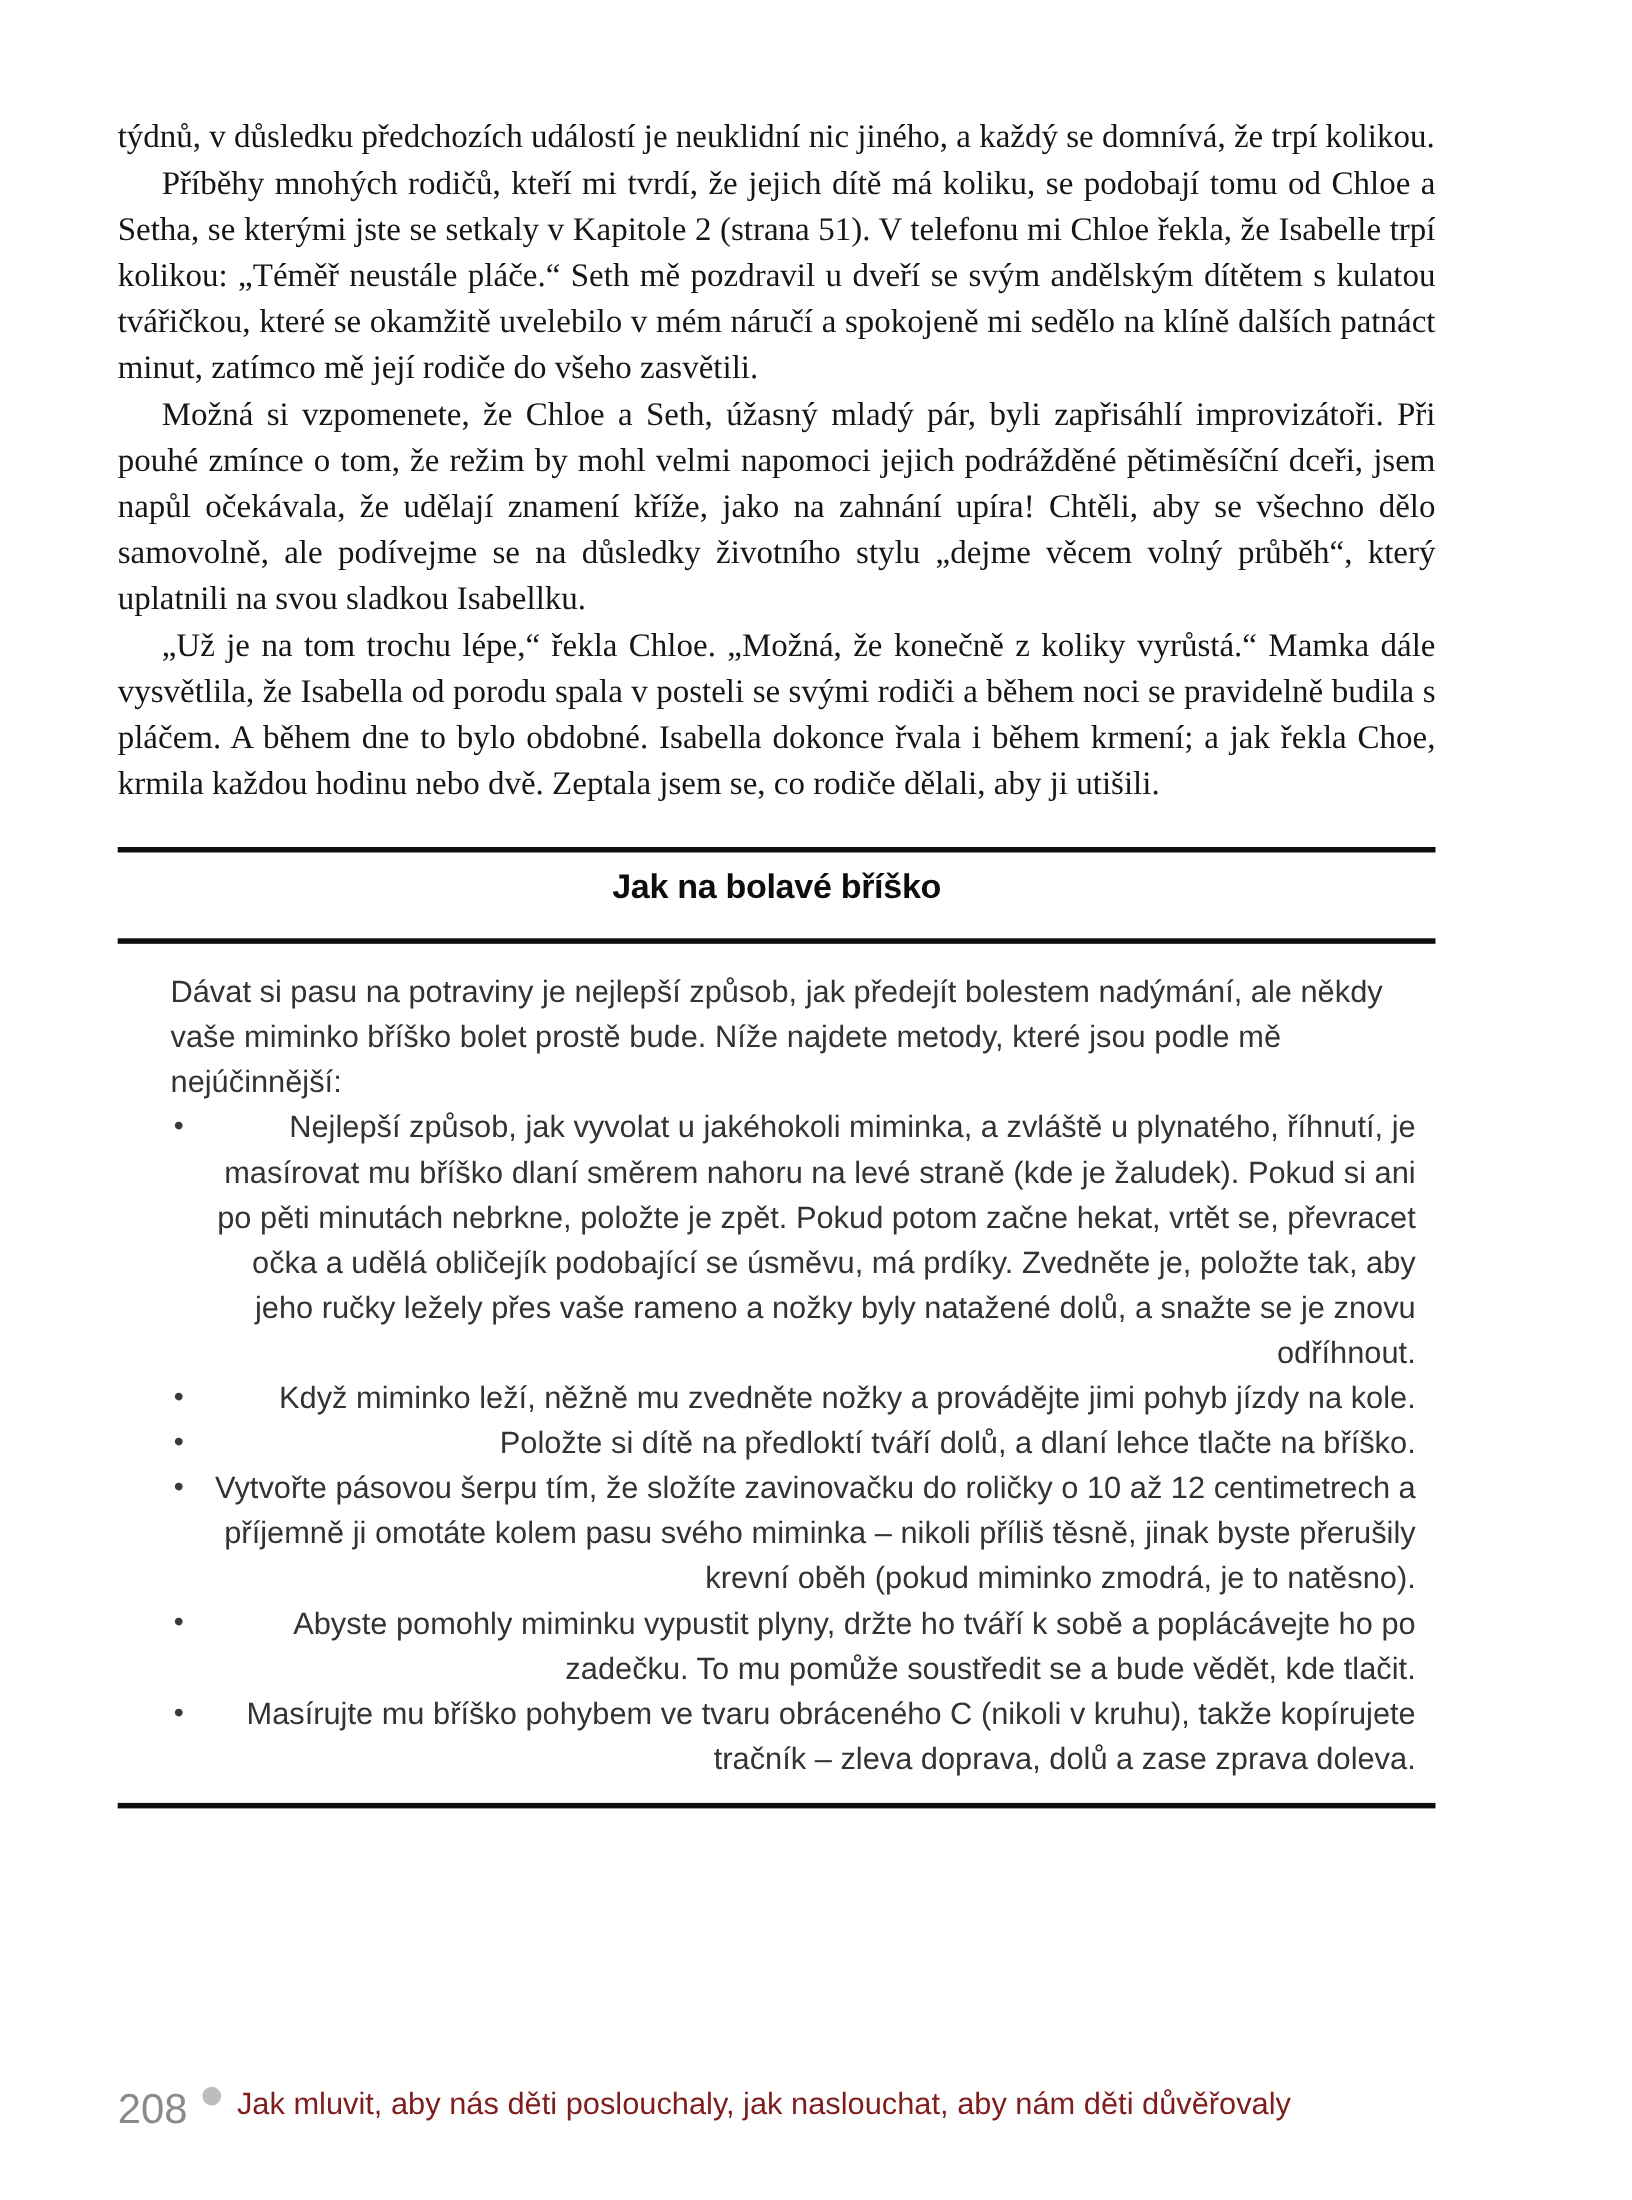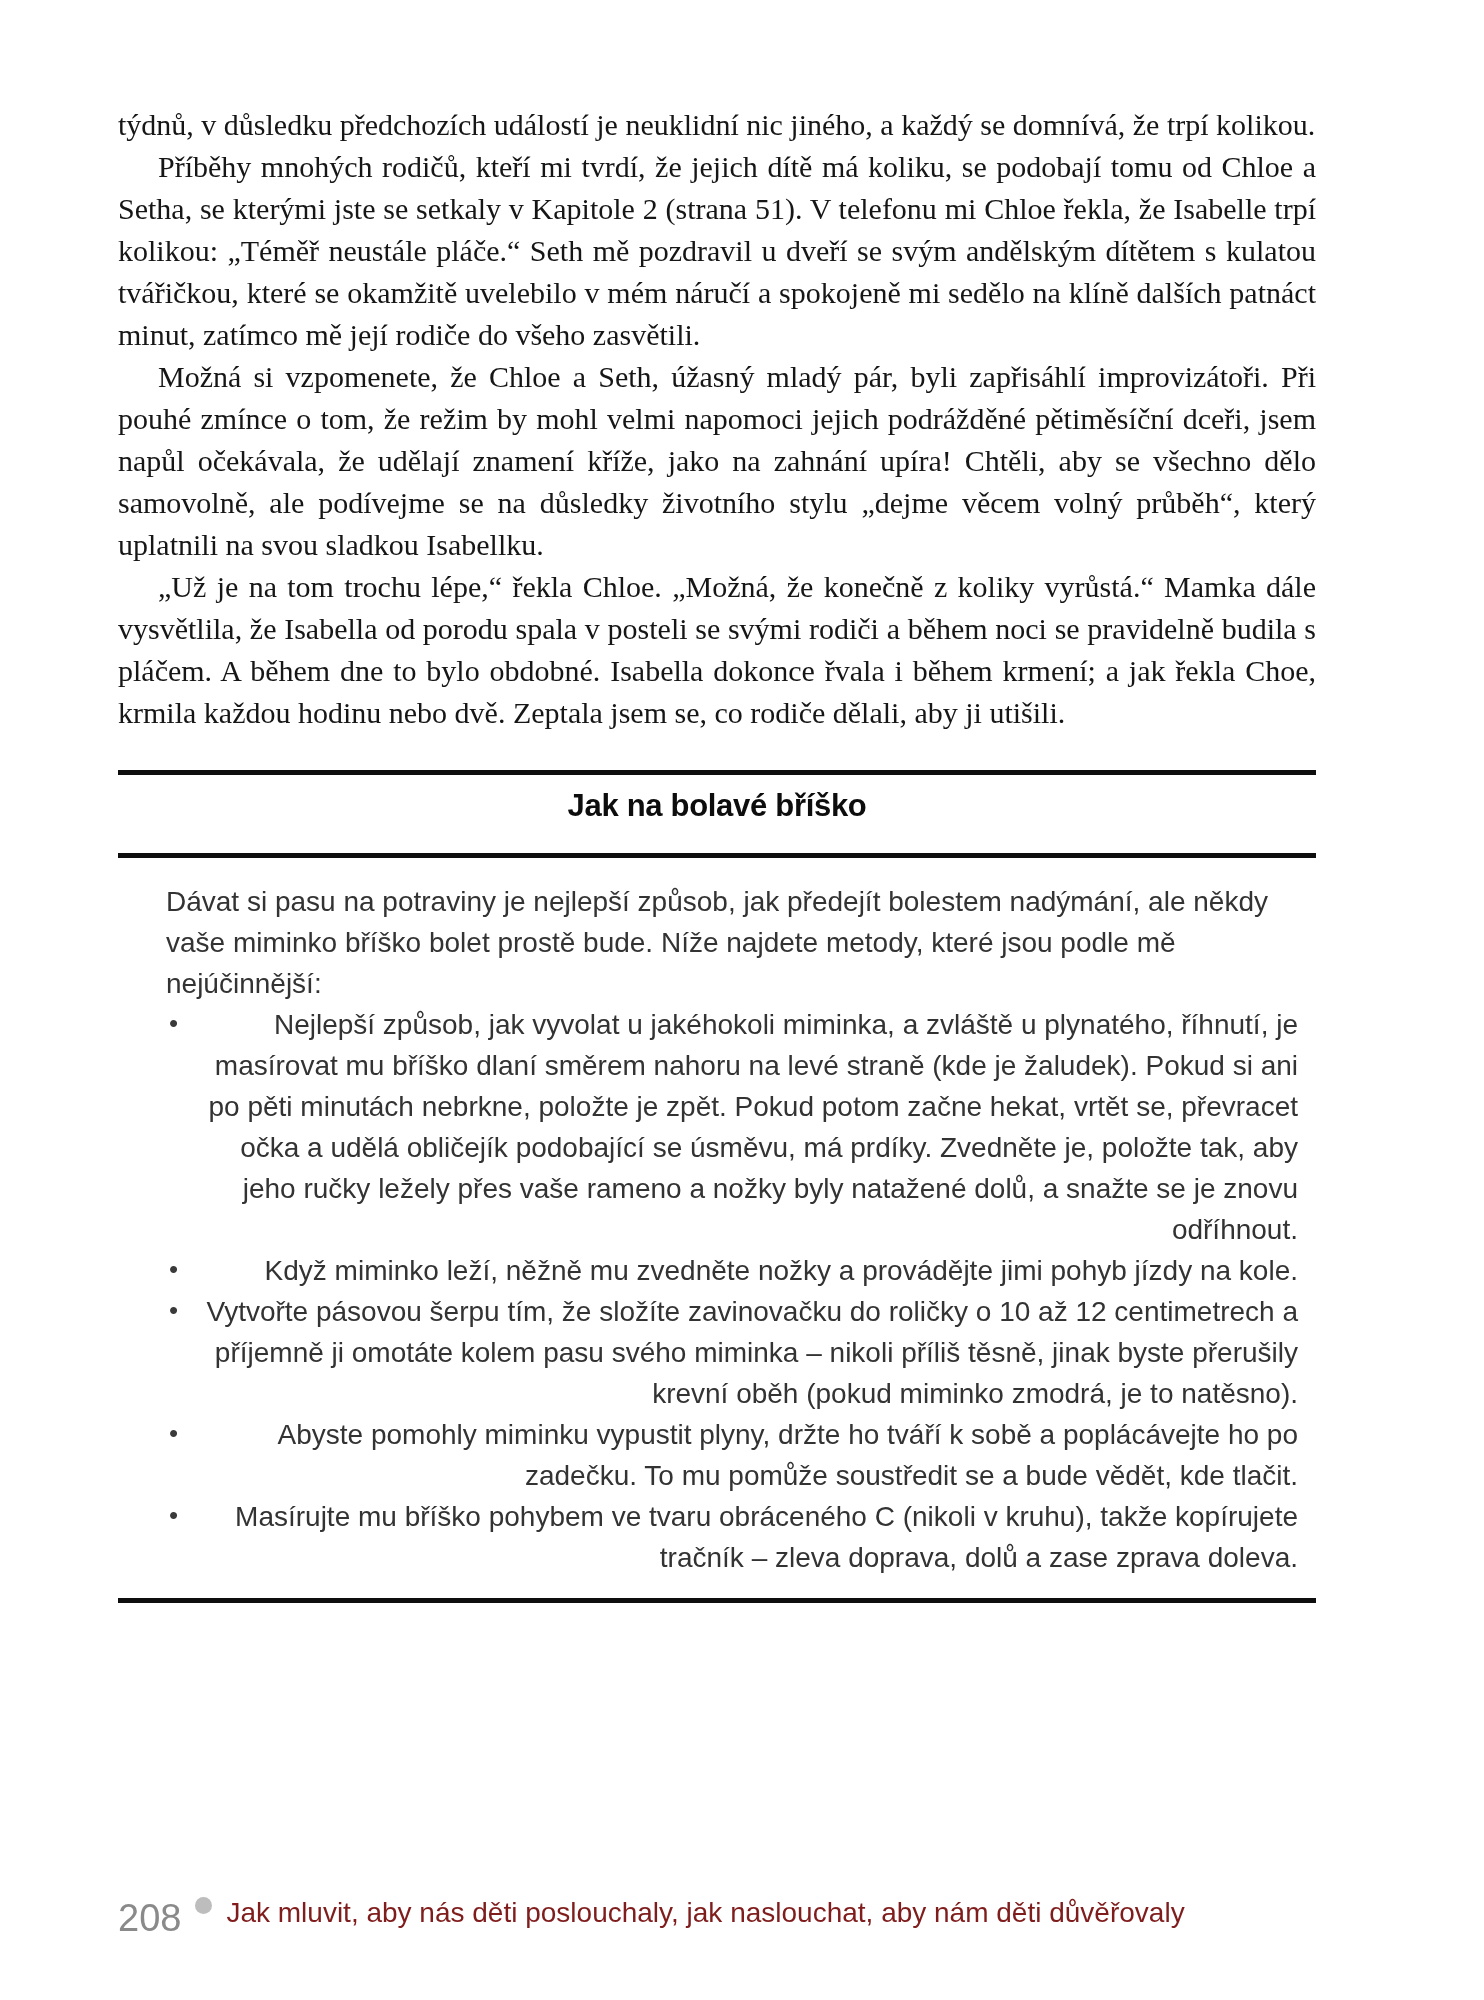--- a/index.html
+++ b/index.html
@@ -2,21 +2,20 @@
 <html lang="cs"><head>
 <meta charset="utf-8">
 <style>
   html,body{margin:0;padding:0;background:#ffffff;}
   body{width:1484px;height:2000px;position:relative;overflow:hidden;}
   .page{
     position:absolute;inset:0;
     background:#ffffff;
     color:#1a1a1a;
     font-family:"Liberation Serif", serif;
-    margin-left:11px;
   }
   .content{
     position:absolute;
     left:107px;
     top:104px;
     width:1198px;
   }
   
   .body-text{
     font-size:30px;
@@ -120,20 +119,21 @@
 
     <section class="callout">
       <hr class="rule">
       <h2 class="callout-title">Jak na bolavé bříško</h2>
       <hr class="rule">
       <div class="callout-body">
         <p class="intro">Dávat si pasu na potraviny je nejlepší způsob, jak předejít bolestem nadýmání, ale někdy vaše miminko bříško bolet prostě bude. Níže najdete metody, které jsou podle mě nejúčinnější:</p>
         <ul class="bullets">
             <li>Nejlepší způsob, jak vyvolat u jakéhokoli miminka, a zvláště u plynatého, říhnutí, je masírovat mu bříško dlaní směrem nahoru na levé straně (kde je žaludek). Pokud si ani po pěti minutách nebrkne, položte je zpět. Pokud potom začne hekat, vrtět se, převracet očka a udělá obličejík podobající se úsměvu, má prdíky. Zvedněte je, položte tak, aby jeho ručky ležely přes vaše rameno a nožky byly natažené dolů, a snažte se je znovu odříhnout.</li>
             <li>Když miminko leží, něžně mu zvedněte nožky a provádějte jimi pohyb jízdy na kole.</li>
+            <li>Položte si dítě na předloktí tváří dolů, a dlaní lehce tlačte na bříško.</li>
             <li>Vytvořte pásovou šerpu tím, že složíte zavinovačku do roličky o 10 až 12 centimetrech a příjemně ji omotáte kolem pasu svého miminka – nikoli příliš těsně, jinak byste přerušily krevní oběh (pokud miminko zmodrá, je to natěsno).</li>
             <li>Abyste pomohly miminku vypustit plyny, držte ho tváří k sobě a poplácávejte ho po zadečku. To mu pomůže soustředit se a bude vědět, kde tlačit.</li>
             <li>Masírujte mu bříško pohybem ve tvaru obráceného C (nikoli v kruhu), takže kopírujete tračník – zleva doprava, dolů a zase zprava doleva.</li>
           </ul>
       </div>
       <hr class="rule">
     </section>
 
   </div>
 

